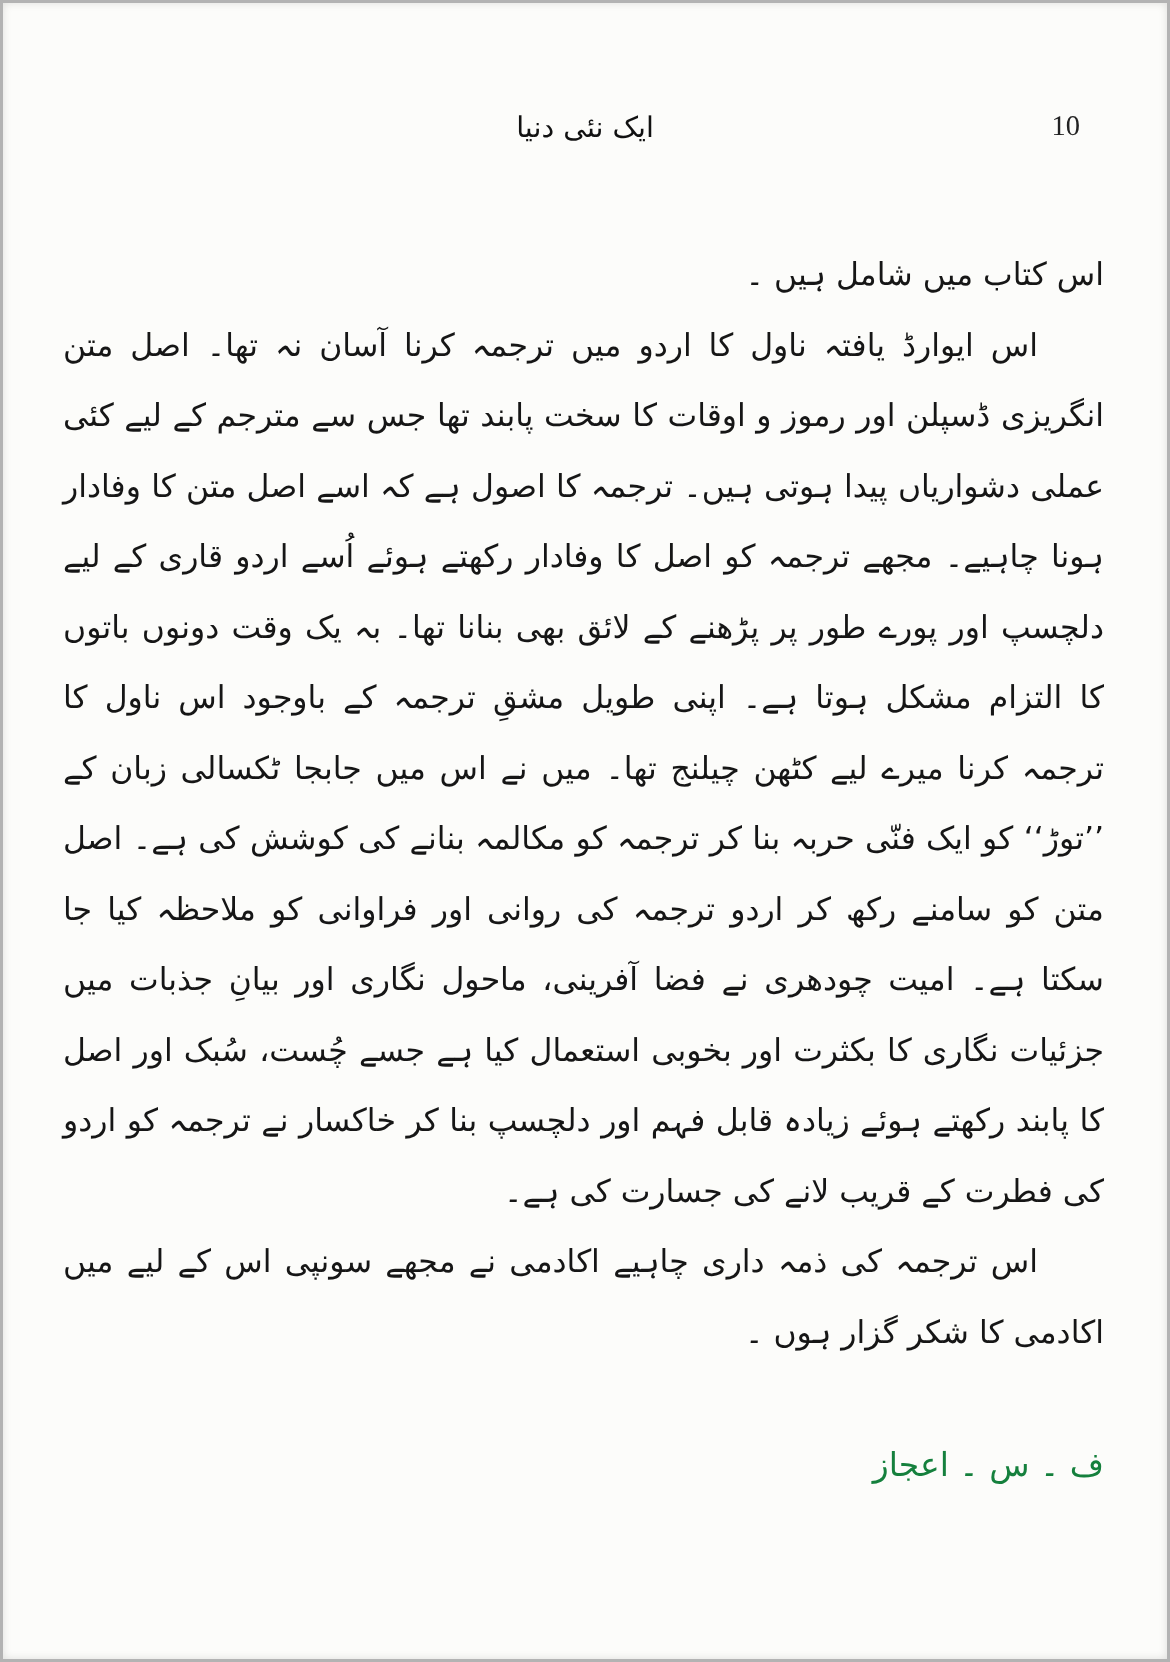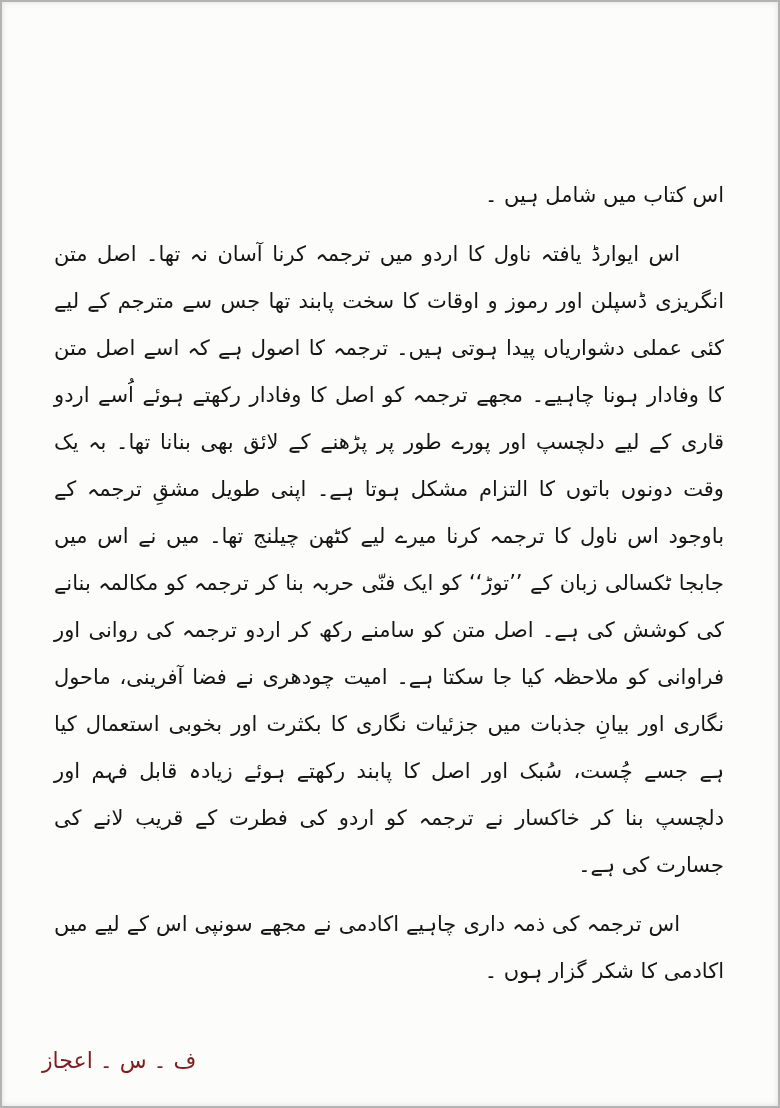--- a/index.html
+++ b/index.html
@@ -49,38 +49,42 @@
       top: 158px;
       right: 42px;
       left: 40px;
       direction: rtl;
       text-align: justify;
       font-size: 21px;
       line-height: 47px;
       color: #161616;
     }
     .body-text p {
-      margin: 12px;
+      margin: 0;
     }
     .para-indent {
       text-indent: 44px;
     }
     .signature {
       margin-top: 42px;
       direction: rtl;
-      text-align: left;
+      text-align: right;
       font-size: 22px;
-      color: #7f1d1d;
+      color: #15803d;
     }
   </style>
 </head>
 <body>
 
 <div class="scan-page">
 
+  <div class="page-header">
+    <div class="header-title">ایک نئی دنیا</div>
+    <div class="page-number">10</div>
+  </div>
 
   <div class="body-text">
     <p class="para">اس کتاب میں شامل ہیں ۔</p>
     <p class="para para-indent">اس ایوارڈ یافتہ ناول کا اردو میں ترجمہ کرنا آسان نہ تھا۔ اصل متن انگریزی ڈسپلن اور رموز و اوقات کا سخت پابند تھا جس سے مترجم کے لیے کئی عملی دشواریاں پیدا ہوتی ہیں۔ ترجمہ کا اصول ہے کہ اسے اصل متن کا وفادار ہونا چاہیے۔ مجھے ترجمہ کو اصل کا وفادار رکھتے ہوئے اُسے اردو قاری کے لیے دلچسپ اور پورے طور پر پڑھنے کے لائق بھی بنانا تھا۔ بہ یک وقت دونوں باتوں کا التزام مشکل ہوتا ہے۔ اپنی طویل مشقِ ترجمہ کے باوجود اس ناول کا ترجمہ کرنا میرے لیے کٹھن چیلنج تھا۔ میں نے اس میں جابجا ٹکسالی زبان کے ’’توڑ‘‘ کو ایک فنّی حربہ بنا کر ترجمہ کو مکالمہ بنانے کی کوشش کی ہے۔ اصل متن کو سامنے رکھ کر اردو ترجمہ کی روانی اور فراوانی کو ملاحظہ کیا جا سکتا ہے۔ امیت چودھری نے فضا آفرینی، ماحول نگاری اور بیانِ جذبات میں جزئیات نگاری کا بکثرت اور بخوبی استعمال کیا ہے جسے چُست، سُبک اور اصل کا پابند رکھتے ہوئے زیادہ قابل فہم اور دلچسپ بنا کر خاکسار نے ترجمہ کو اردو کی فطرت کے قریب لانے کی جسارت کی ہے۔</p>
     <p class="para para-indent">اس ترجمہ کی ذمہ داری چاہیے اکادمی نے مجھے سونپی اس کے لیے میں اکادمی کا شکر گزار ہوں ۔</p>
     <div class="signature">ف ۔ س ۔ اعجاز</div>
   </div>
 
 </div>
 

